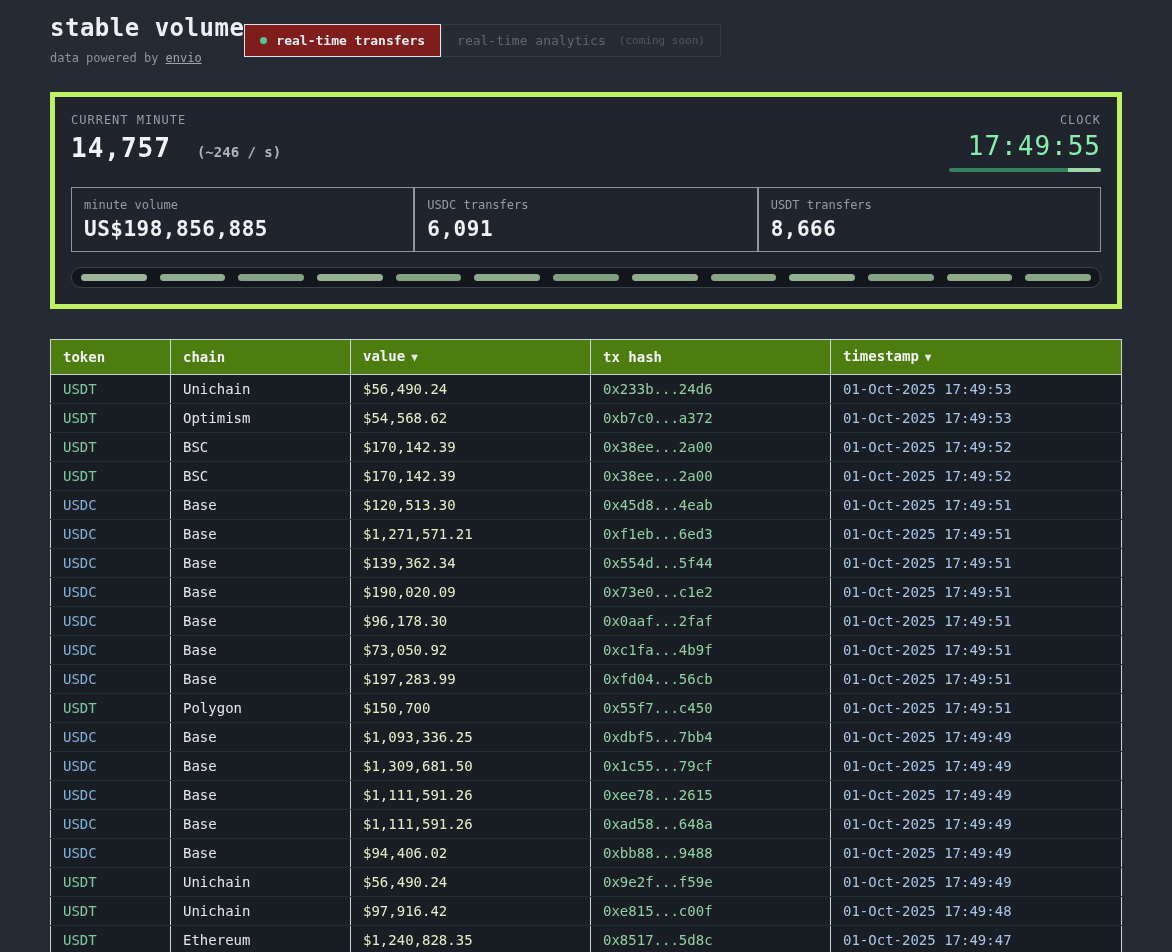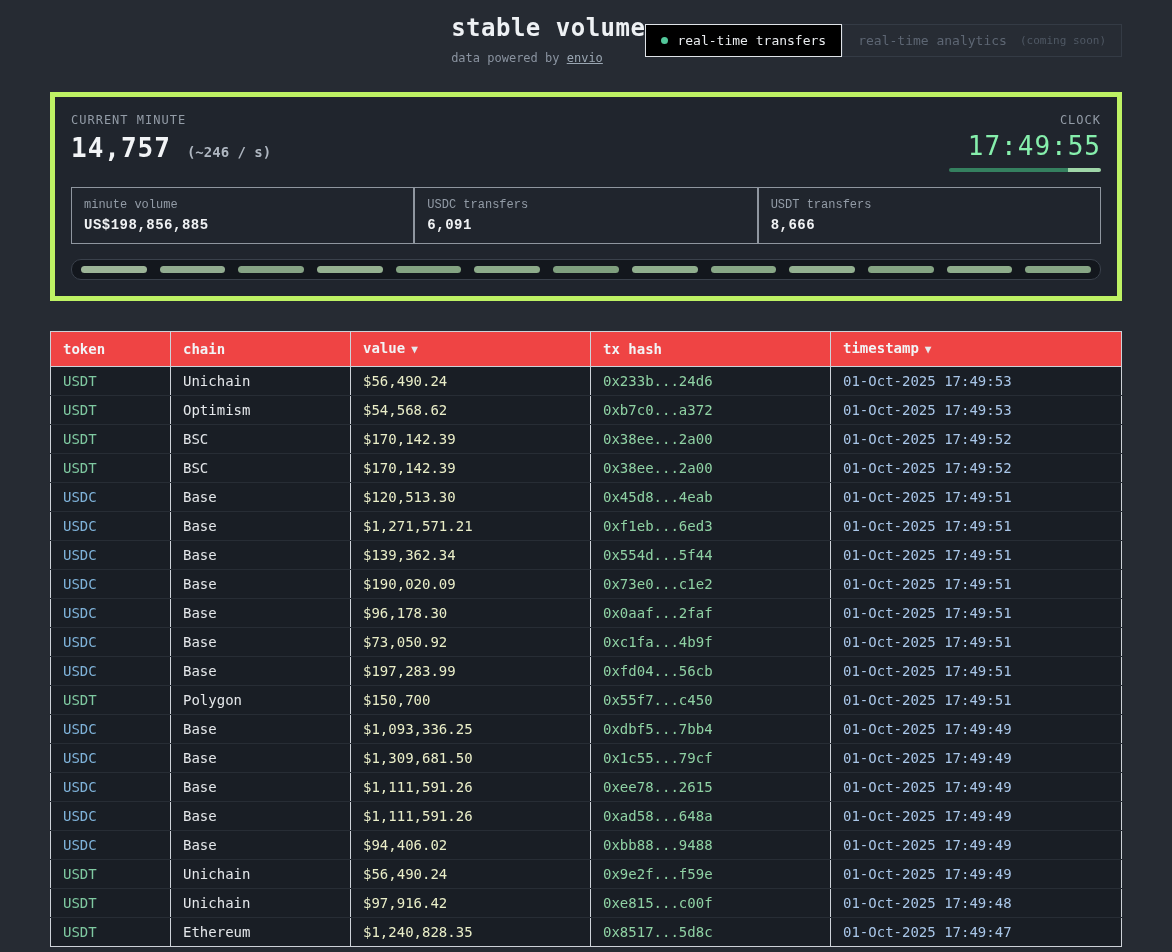--- a/index.html
+++ b/index.html
@@ -5,65 +5,65 @@
   * { box-sizing: border-box; margin: 0; padding: 0; }
   html, body { background: #262b33; }
   body {
     width: 1172px; height: 952px; overflow: hidden;
     font-family: "DejaVu Sans Mono", "Liberation Mono", monospace;
     color: #e6e9ec;
   }
   .page { padding: 14px 50px 0; }
 
   
-  .topbar { display: flex; justify-content: flex-end; align-items: flex-start; }
+  .topbar { display: flex; justify-content: flex-start; align-items: flex-start; }
   .title { font-size: 24px; font-weight: bold; color: #eef1f4; letter-spacing: 0.5px; }
   .powered { margin-top: 9px; font-size: 12px; color: #8a93a0; }
   .envio-link { color: #9aa6b2; text-decoration: underline; cursor: pointer; }
   .tabs { display: flex; margin-top: 10px; }
   .tab {
     font-family: inherit; font-size: 13px; padding: 8px 15px;
     background: #272c34; border: 1px solid #343b45; color: #5d6673;
     display: flex; align-items: center; gap: 9px; cursor: pointer; white-space: nowrap;
   }
-  .tab.active { background: #000000; border: 1px solid #dfe3e8; color: #e8ebee; }
+  .tab.active { background: #7f1d1d; border: 1px solid #dfe3e8; color: #e8ebee; font-weight: bold; }
   .dot { width: 7px; height: 7px; border-radius: 50%; background: #52c79a; display: inline-block; }
   .coming { font-size: 11px; color: #4f5864; margin-left: 4px; }
 
   
   .stats-panel { margin-top: 27px; border: 5px solid #bef264; background: #20252d; padding: 16px; }
   .stats-top { display: flex; justify-content: space-between; align-items: flex-start; }
   .eyebrow { font-size: 12px; color: #939ca7; letter-spacing: 1px; }
-  .transfers-line { margin-top: 6px; display: flex; align-items: baseline; gap: 16px; }
+  .transfers-line { margin-top: 6px; display: flex; align-items: baseline; gap: 26px; }
   .big { font-size: 26px; font-weight: bold; color: #f2f4f6; letter-spacing: 1px; }
   .rate { font-size: 14px; color: #aeb6c0; font-weight: bold; }
   .stats-right { text-align: right; }
   .clock { font-size: 26px; font-weight: normal; color: #86efac; margin-top: 4px; letter-spacing: 1px; }
   .clock-bar {
     width: 152px; height: 4px; margin-top: 7px; margin-left: auto; border-radius: 2px;
     background: linear-gradient(to right, #35805f 0 78%, #9fd6a8 78% 100%);
   }
-  .cards { display: flex; margin-top: 15px; font-family: Liberation Mono, monospace; }
+  .cards { display: flex; margin-top: 15px; }
   .card { flex: 1; border: 1px solid #8f969f; padding: 10px 12px; background: #20252d; }
   .card-label { font-size: 12px; color: #939ca7; }
-  .card-value { font-size: 14px; font-weight: bold; color: #f0f2f4; margin-top: 5px; letter-spacing: 0.5px; }
+  .card-value { font-size: 21px; font-weight: bold; color: #f0f2f4; margin-top: 5px; letter-spacing: 0.5px; }
   .pill-track {
     margin-top: 15px; background: #13171d; border: 1px solid #3a414b; border-radius: 10px;
     padding: 6px 9px; display: flex; gap: 13px;
   }
   .pill { flex: 1; height: 7px; border-radius: 4px; }
 
   
   .table-wrap { margin-top: 30px; }
   table {
     width: 100%; border-collapse: collapse; table-layout: fixed;
     border: 1px solid #cdd2d8; background: #191e25;
   }
   th {
-    background: #ef4444; color: #f2f4f6; font-size: 14px; font-weight: bold;
+    background: #4d7c0f; color: #f2f4f6; font-size: 14px; font-weight: bold;
     text-align: left; padding: 7px 12px; line-height: 18px;
     border-right: 1px solid #cdd2d8; border-bottom: 1px solid #cdd2d8; cursor: pointer;
   }
   th:last-child { border-right: none; padding-left: 12px; }
   .sort-arrow { margin-left: 6px; font-size: 11px; color: #e6e9ec; }
   td {
     font-size: 14px; padding: 5px 12px; line-height: 18px; white-space: nowrap;
     overflow: hidden; border-right: 1px solid #cdd2d8; border-bottom: 1px solid #272d35;
   }
   td:last-child { border-right: none; }

